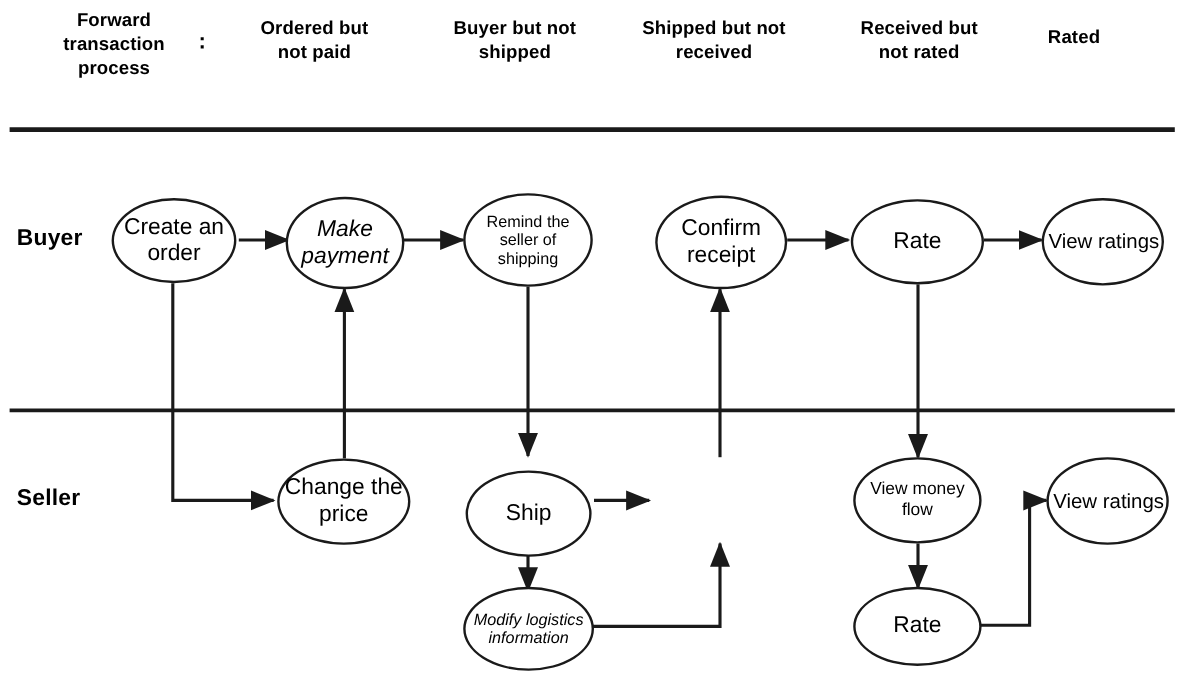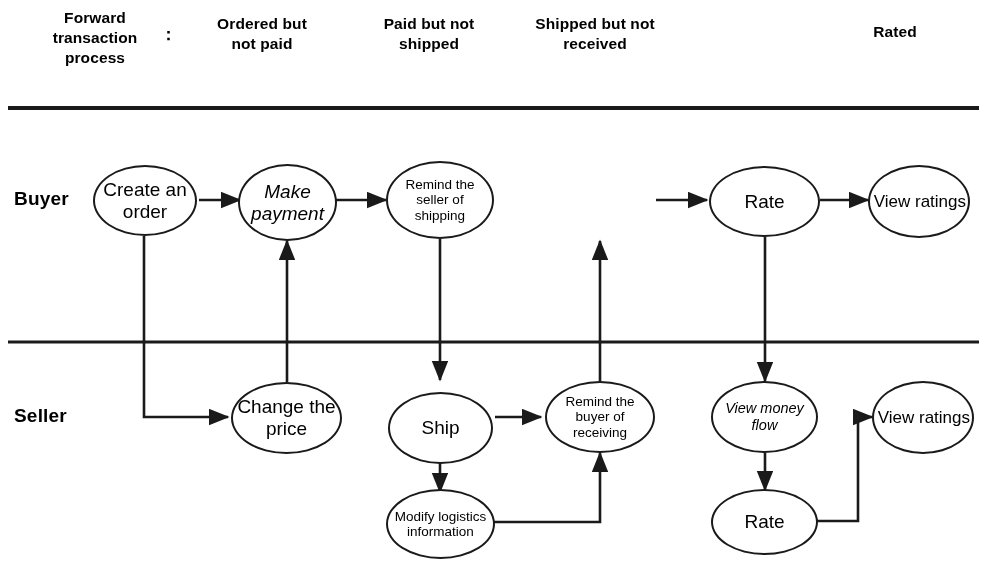--- a/index.html
+++ b/index.html
@@ -95,71 +95,73 @@
     </g>
   </svg>
 
   <div class="hdr" style="left: 30px; top: 8px; width: 130px; white-space: pre-line;">Forward
 transaction
 process</div>
   <div class="colon" style="left:160px;top:23px;">：</div>
 
   <div class="hdr" style="left: 192px; top: 14px; width: 140px; white-space: pre-line;">Ordered but
 not paid</div>
-  <div class="hdr" style="left: 358px; top: 14px; width: 142px; white-space: pre-line;">Paid but not
+  <div class="hdr" style="left: 358px; top: 14px; width: 142px; white-space: pre-line;">Buyer but not
 shipped</div>
   <div class="hdr" style="left: 515px; top: 14px; width: 160px; white-space: pre-line;">Shipped but not
 received</div>
+  <div class="hdr" style="left: 692px; top: 14px; width: 148px; white-space: pre-line;">Received but
+not rated</div>
   <div class="hdr" style="left:840px;top:22px;width:110px;">Rated</div>
 
   <div class="rowlabel" style="left:14px;top:188px;">Buyer</div>
   <div class="rowlabel" style="left:14px;top:405px;">Seller</div>
 
   <div class="node t19" style="left:93px;top:165px;width:104px;height:71px;">
     <span>Create an order</span>
   </div>
 
   <div class="node t19" style="left:238px;top:164px;width:99px;height:77px;font-style:italic;">
     <span>Make payment</span>
   </div>
 
   <div class="node t13" style="left:386px;top:161px;width:108px;height:78px;">
     <span>Remind the seller of shipping</span>
   </div>
 
+  <div class="node t19" style="left:546px;top:163px;width:110px;height:78px;">
+    <span>Confirm receipt</span>
+  </div>
 
   <div class="node t19" style="left:709px;top:166px;width:111px;height:71px;">
     <span>Rate</span>
   </div>
 
   <div class="node t17" style="left:868px;top:165px;width:102px;height:73px;">
     <span>View ratings</span>
   </div>
 
   <div class="node t19" style="left:231px;top:382px;width:111px;height:72px;">
     <span>Change the price</span>
   </div>
 
   <div class="node t19" style="left:388px;top:392px;width:105px;height:72px;">
     <span>Ship</span>
   </div>
 
-  <div class="node t13" style="left:545px;top:381px;width:110px;height:72px;">
-    <span>Remind the buyer of receiving</span>
-  </div>
 
-  <div class="node t14" style="left:711px;top:381px;width:107px;height:72px;font-style:italic;">
+  <div class="node t14" style="left:711px;top:381px;width:107px;height:72px;">
     <span>View money flow</span>
   </div>
 
   <div class="node t17" style="left:872px;top:381px;width:102px;height:73px;">
     <span>View ratings</span>
   </div>
 
-  <div class="node t13" style="left:386px;top:489px;width:109px;height:70px;">
+  <div class="node t13" style="left:386px;top:489px;width:109px;height:70px;font-style:italic;">
     <span>Modify logistics information</span>
   </div>
 
   <div class="node t19" style="left:711px;top:489px;width:107px;height:66px;">
     <span>Rate</span>
   </div>
 
 </div>
 
 </body></html>

